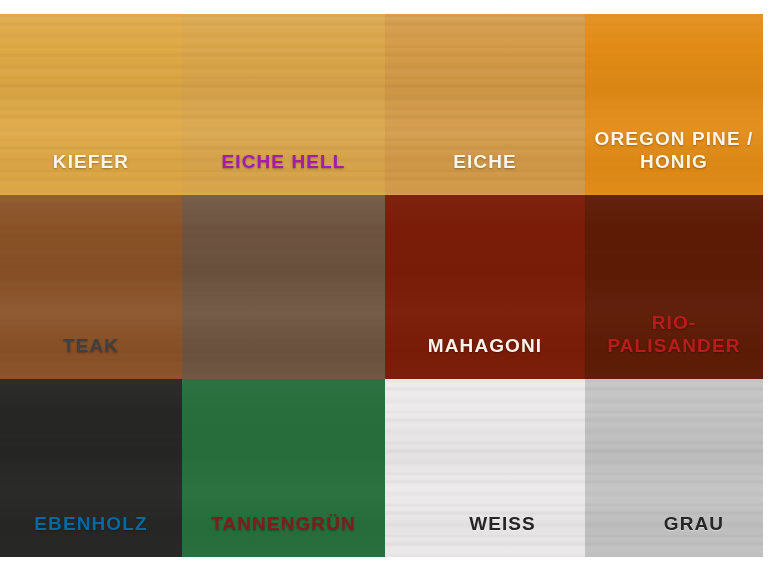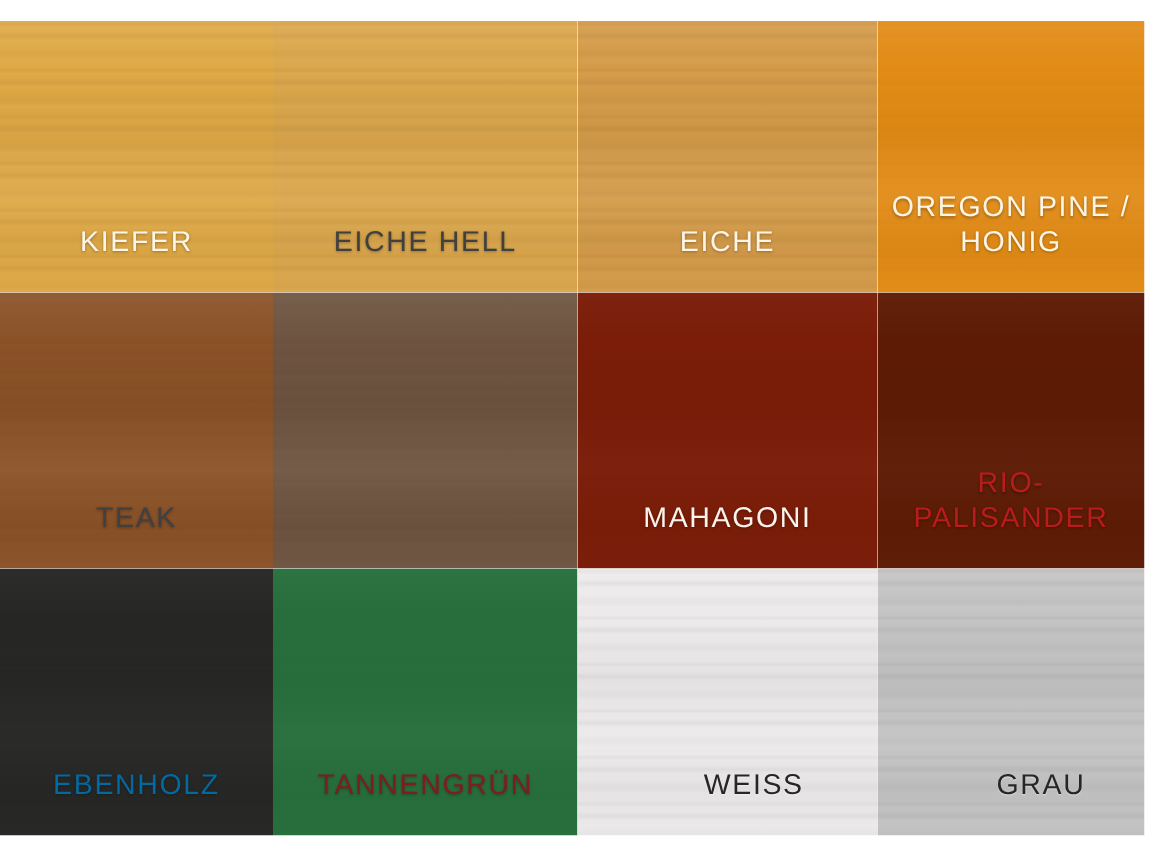--- a/index.html
+++ b/index.html
@@ -94,21 +94,21 @@
 
   .swatch-label {
     position: relative;
     z-index: 3;
     width: 100%;
     box-sizing: border-box;
     text-align: center;
     padding: 0 8px 22px 8px;
     font-family: "Liberation Sans", sans-serif;
     font-size: 19px;
-    font-weight: 400;
+    font-weight: 700;
     letter-spacing: 1.1px;
     line-height: 1.18;
     text-transform: uppercase;
     white-space: pre-line;
   }
 
   .label-light {
     color: #fdf6e6;
     text-shadow: 0 1px 2px rgba(0,0,0,0.30);
   }
@@ -127,21 +127,21 @@
       <div class="base" style="background-color: rgb(223, 168, 68);"></div>
       <div class="grain"></div>
       <div class="sheen"></div>
       <div class="swatch-label label-light" style="color: rgb(253, 246, 230);">KIEFER</div>
     </div>
 
     <div class="swatch heavy-grain">
       <div class="base" style="background-color: rgb(219, 166, 74);"></div>
       <div class="grain"></div>
       <div class="sheen"></div>
-      <div class="swatch-label label-light" style="color: #404040;">EICHE HELL</div>
+      <div class="swatch-label label-light" style="color: #a21caf;">EICHE HELL</div>
     </div>
 
     <div class="swatch heavy-grain">
       <div class="base" style="background-color: rgb(212, 154, 71);"></div>
       <div class="grain"></div>
       <div class="sheen"></div>
       <div class="swatch-label label-light" style="color: rgb(253, 246, 230);">EICHE</div>
     </div>
 
     <div class="swatch low-grain">

